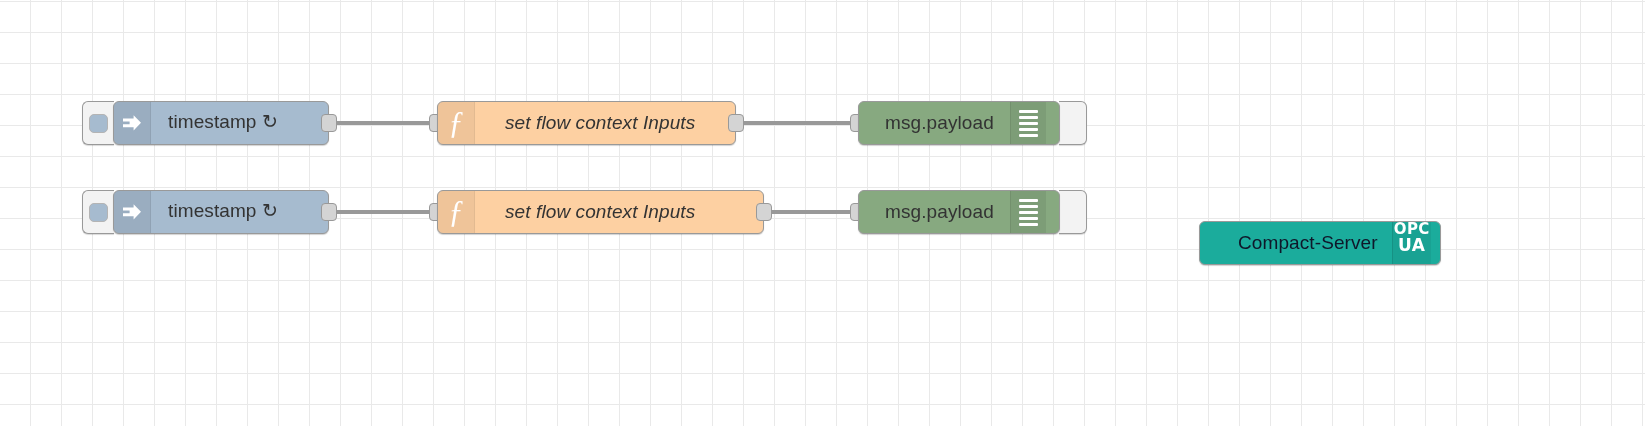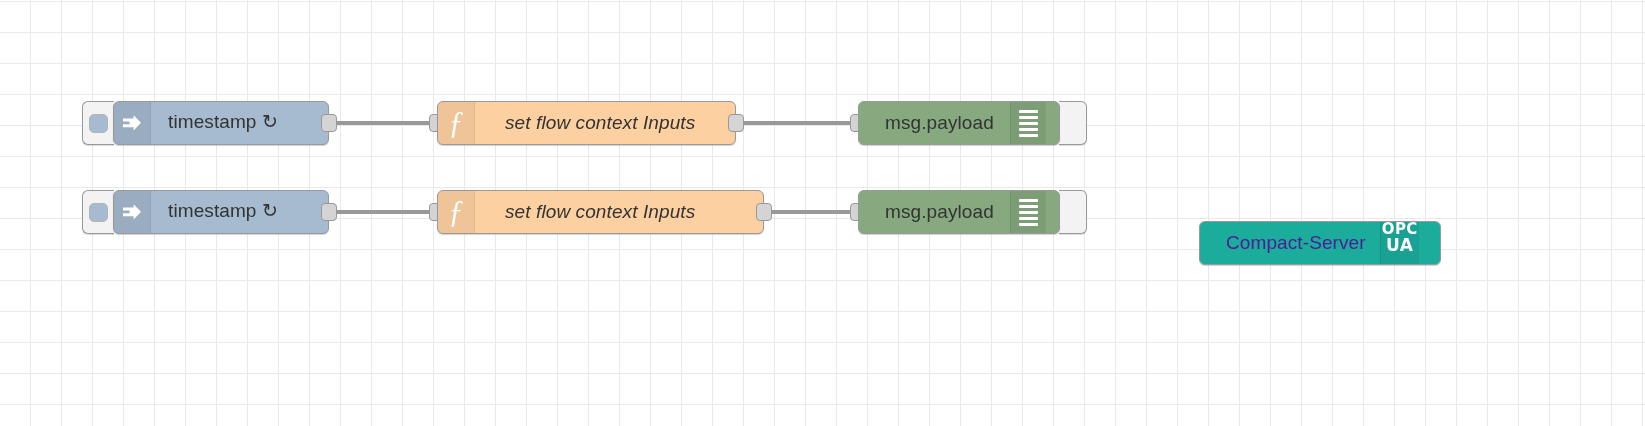--- a/index.html
+++ b/index.html
@@ -162,22 +162,22 @@
     border-radius: 0 6px 6px 0;
     box-sizing: border-box;
     box-shadow: 0 1px 1px rgba(0,0,0,0.15);
   }
 
   
   .opcua-node {
     background: #1bac9c;
   }
   .opcua-label {
-    padding: 0 14px 0 26px;
-    color: #4c1d95;
+    padding: 0 14px 0 38px;
+    color: #0f172a;
   }
   .opcua-icon-box {
     width: 38px;
     display: flex;
     flex-direction: column;
     align-items: center;
     justify-content: flex-start;
     background: rgba(0,0,0,0.055);
     border-left: 1px solid rgba(0,0,0,0.10);
     flex: none;

